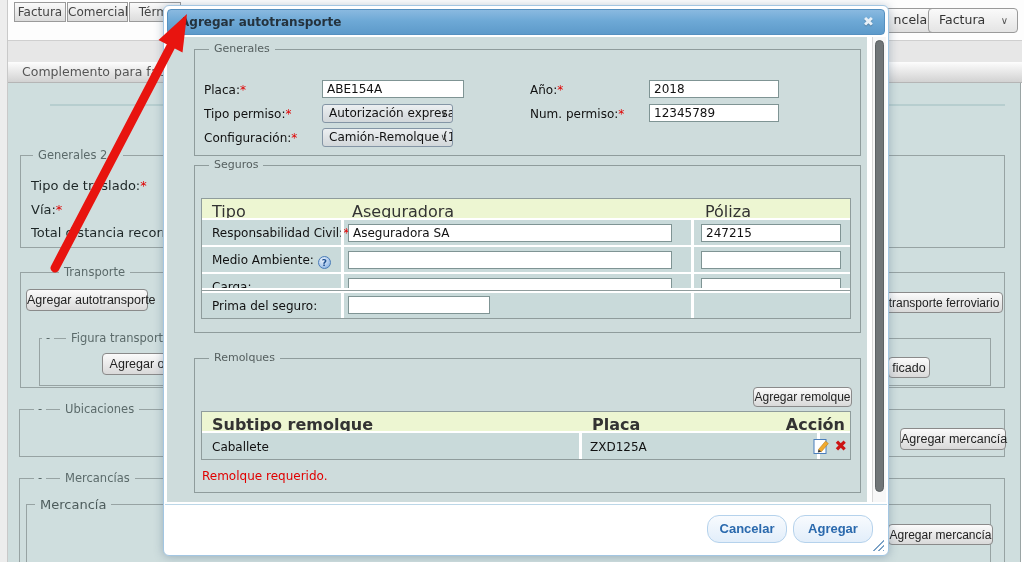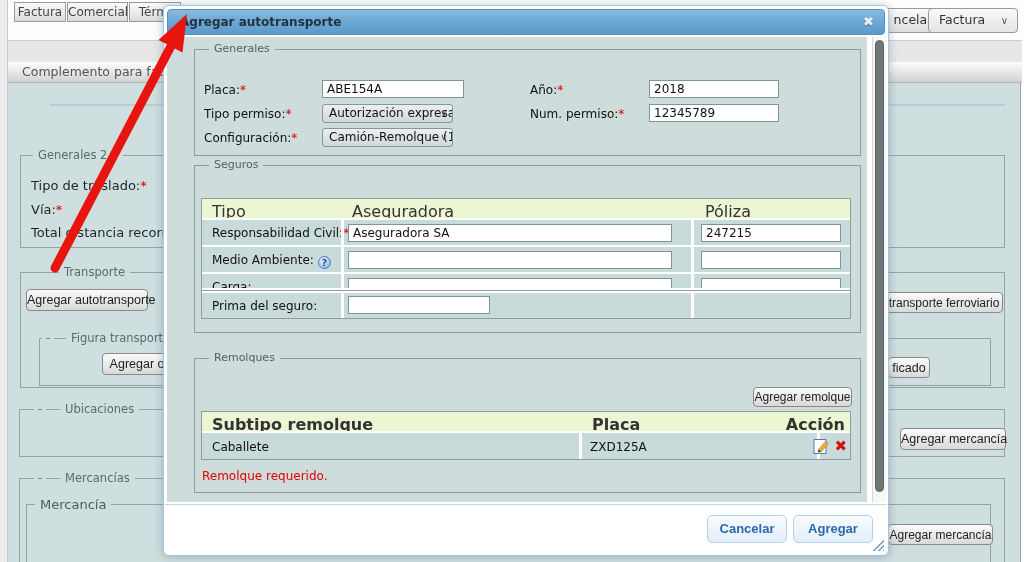--- a/index.html
+++ b/index.html
@@ -51,21 +51,21 @@
   .hsep { position:relative; height:5px; background:#fff; }
   .hsep::after { content:""; position:absolute; left:0; right:0; top:2px; height:1px; background:#8f9c9c; }
   .rowline { border-top:2px solid #fff; }
 
   .help-icon { display:inline-block; width:13px; height:13px; margin-left:4px; border-radius:50%; background:radial-gradient(circle at 35% 30%,#eaf2fc,#9dbfe8 70%,#5d8fc8); border:1px solid #4a7cb8; color:#1d4e8f; font-size:9px; font-weight:bold; text-align:center; line-height:12px; vertical-align:-2px; }
 
   .m-btn { position:absolute; background:linear-gradient(180deg,#fbfbfb,#d9d9d9); border:1px solid #8a8a8a; border-radius:4px; color:#222; font-size:12px; text-align:center; }
   .error-text { position:absolute; color:#e00000; font-size:12px; }
 
   .footer-divider { position:absolute; left:1px; right:1px; top:498px; height:1px; background:#bcd7e8; }
-  .footer-btn { position:absolute; top:509px; width:80px; height:28px; background:linear-gradient(180deg,#f8fbfe,#e2eefa); border:1px solid #b5d2ec; border-radius:5px; color:#2a69ad; font-size:13px; font-weight:bold; text-align:center; line-height:26px; cursor:pointer; }
+  .footer-btn { position:absolute; top:509px; width:80px; height:28px; background:linear-gradient(180deg,#f8fbfe,#e2eefa); border:1px solid #b5d2ec; border-radius:12px; color:#2a69ad; font-size:13px; font-weight:bold; text-align:center; line-height:26px; cursor:pointer; }
   .resize-handle { position:absolute; right:4px; bottom:4px; width:12px; height:12px; background:repeating-linear-gradient(135deg,transparent 0 2px,#7ba2c6 2px 3.5px); clip-path:polygon(100% 0,100% 100%,0 100%); }
 
   .del-icon { color:#cc1414; font-size:15px; font-weight:bold; line-height:16px; cursor:pointer; }
   .arrow-svg { position:absolute; left:0; top:0; width:1024px; height:562px; pointer-events:none; z-index:60; }
   .modal { z-index:40; }
 </style>
 </head>
 <body>
 
 <div class="stage">

